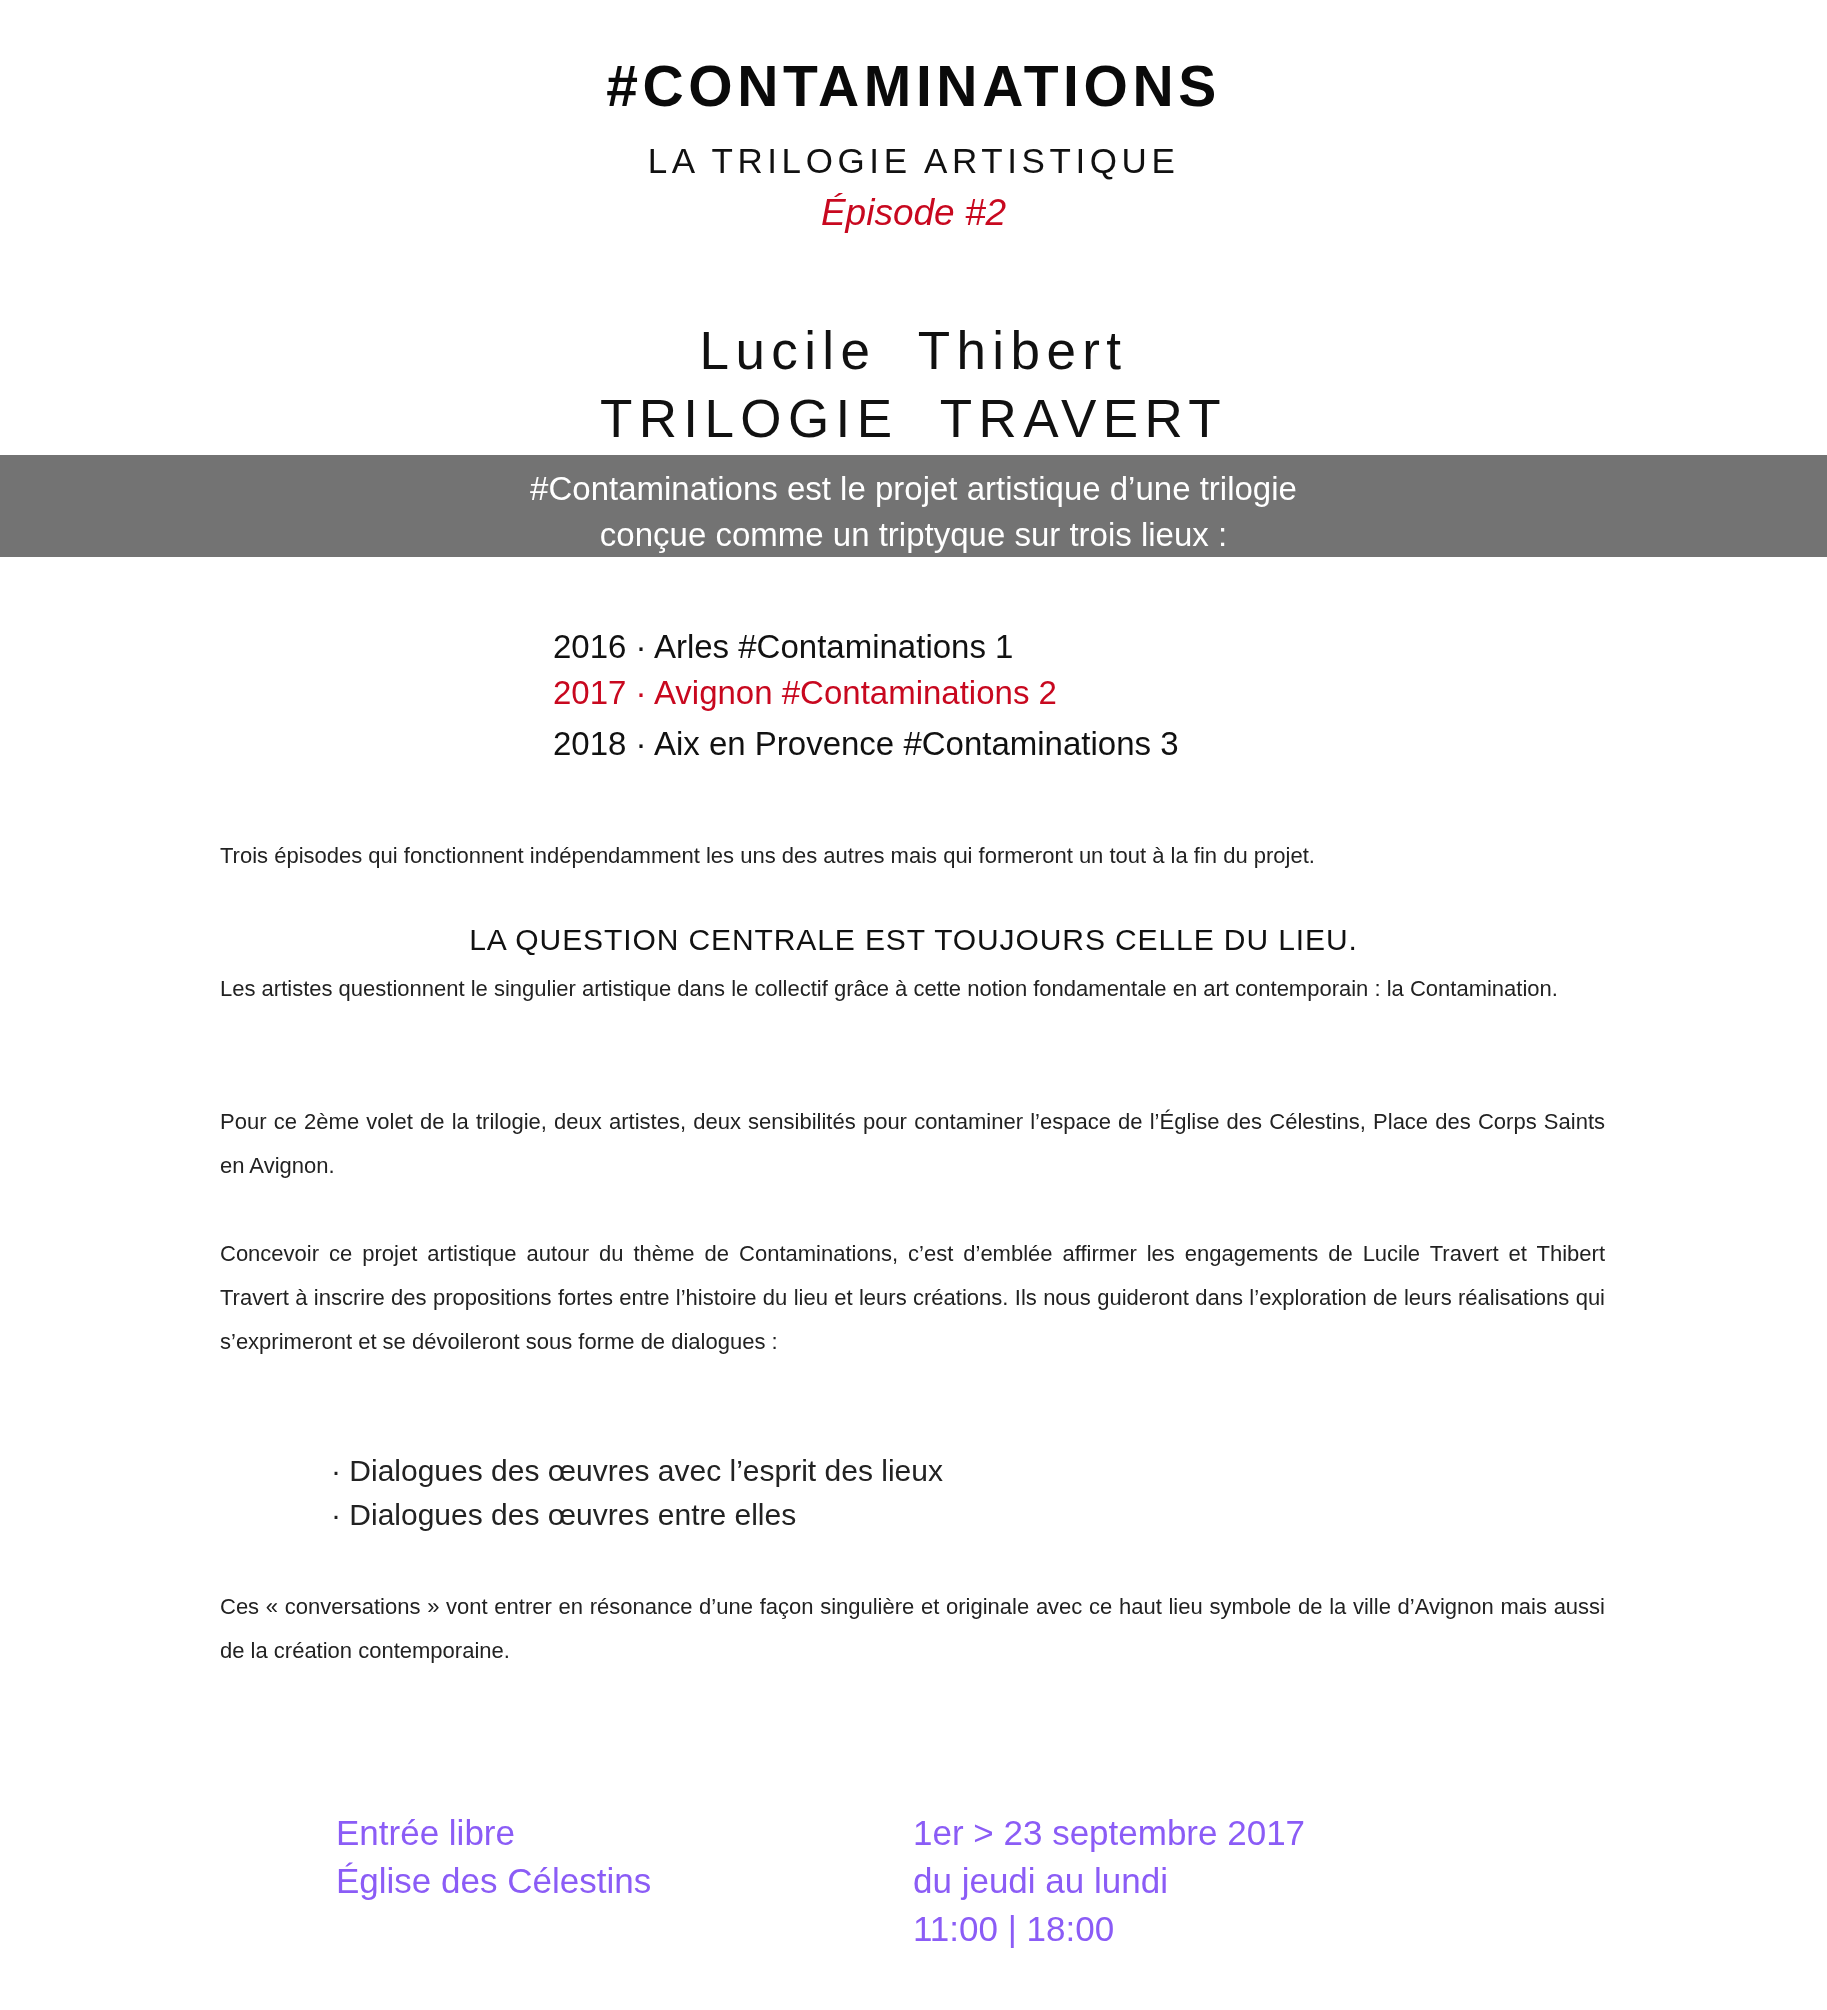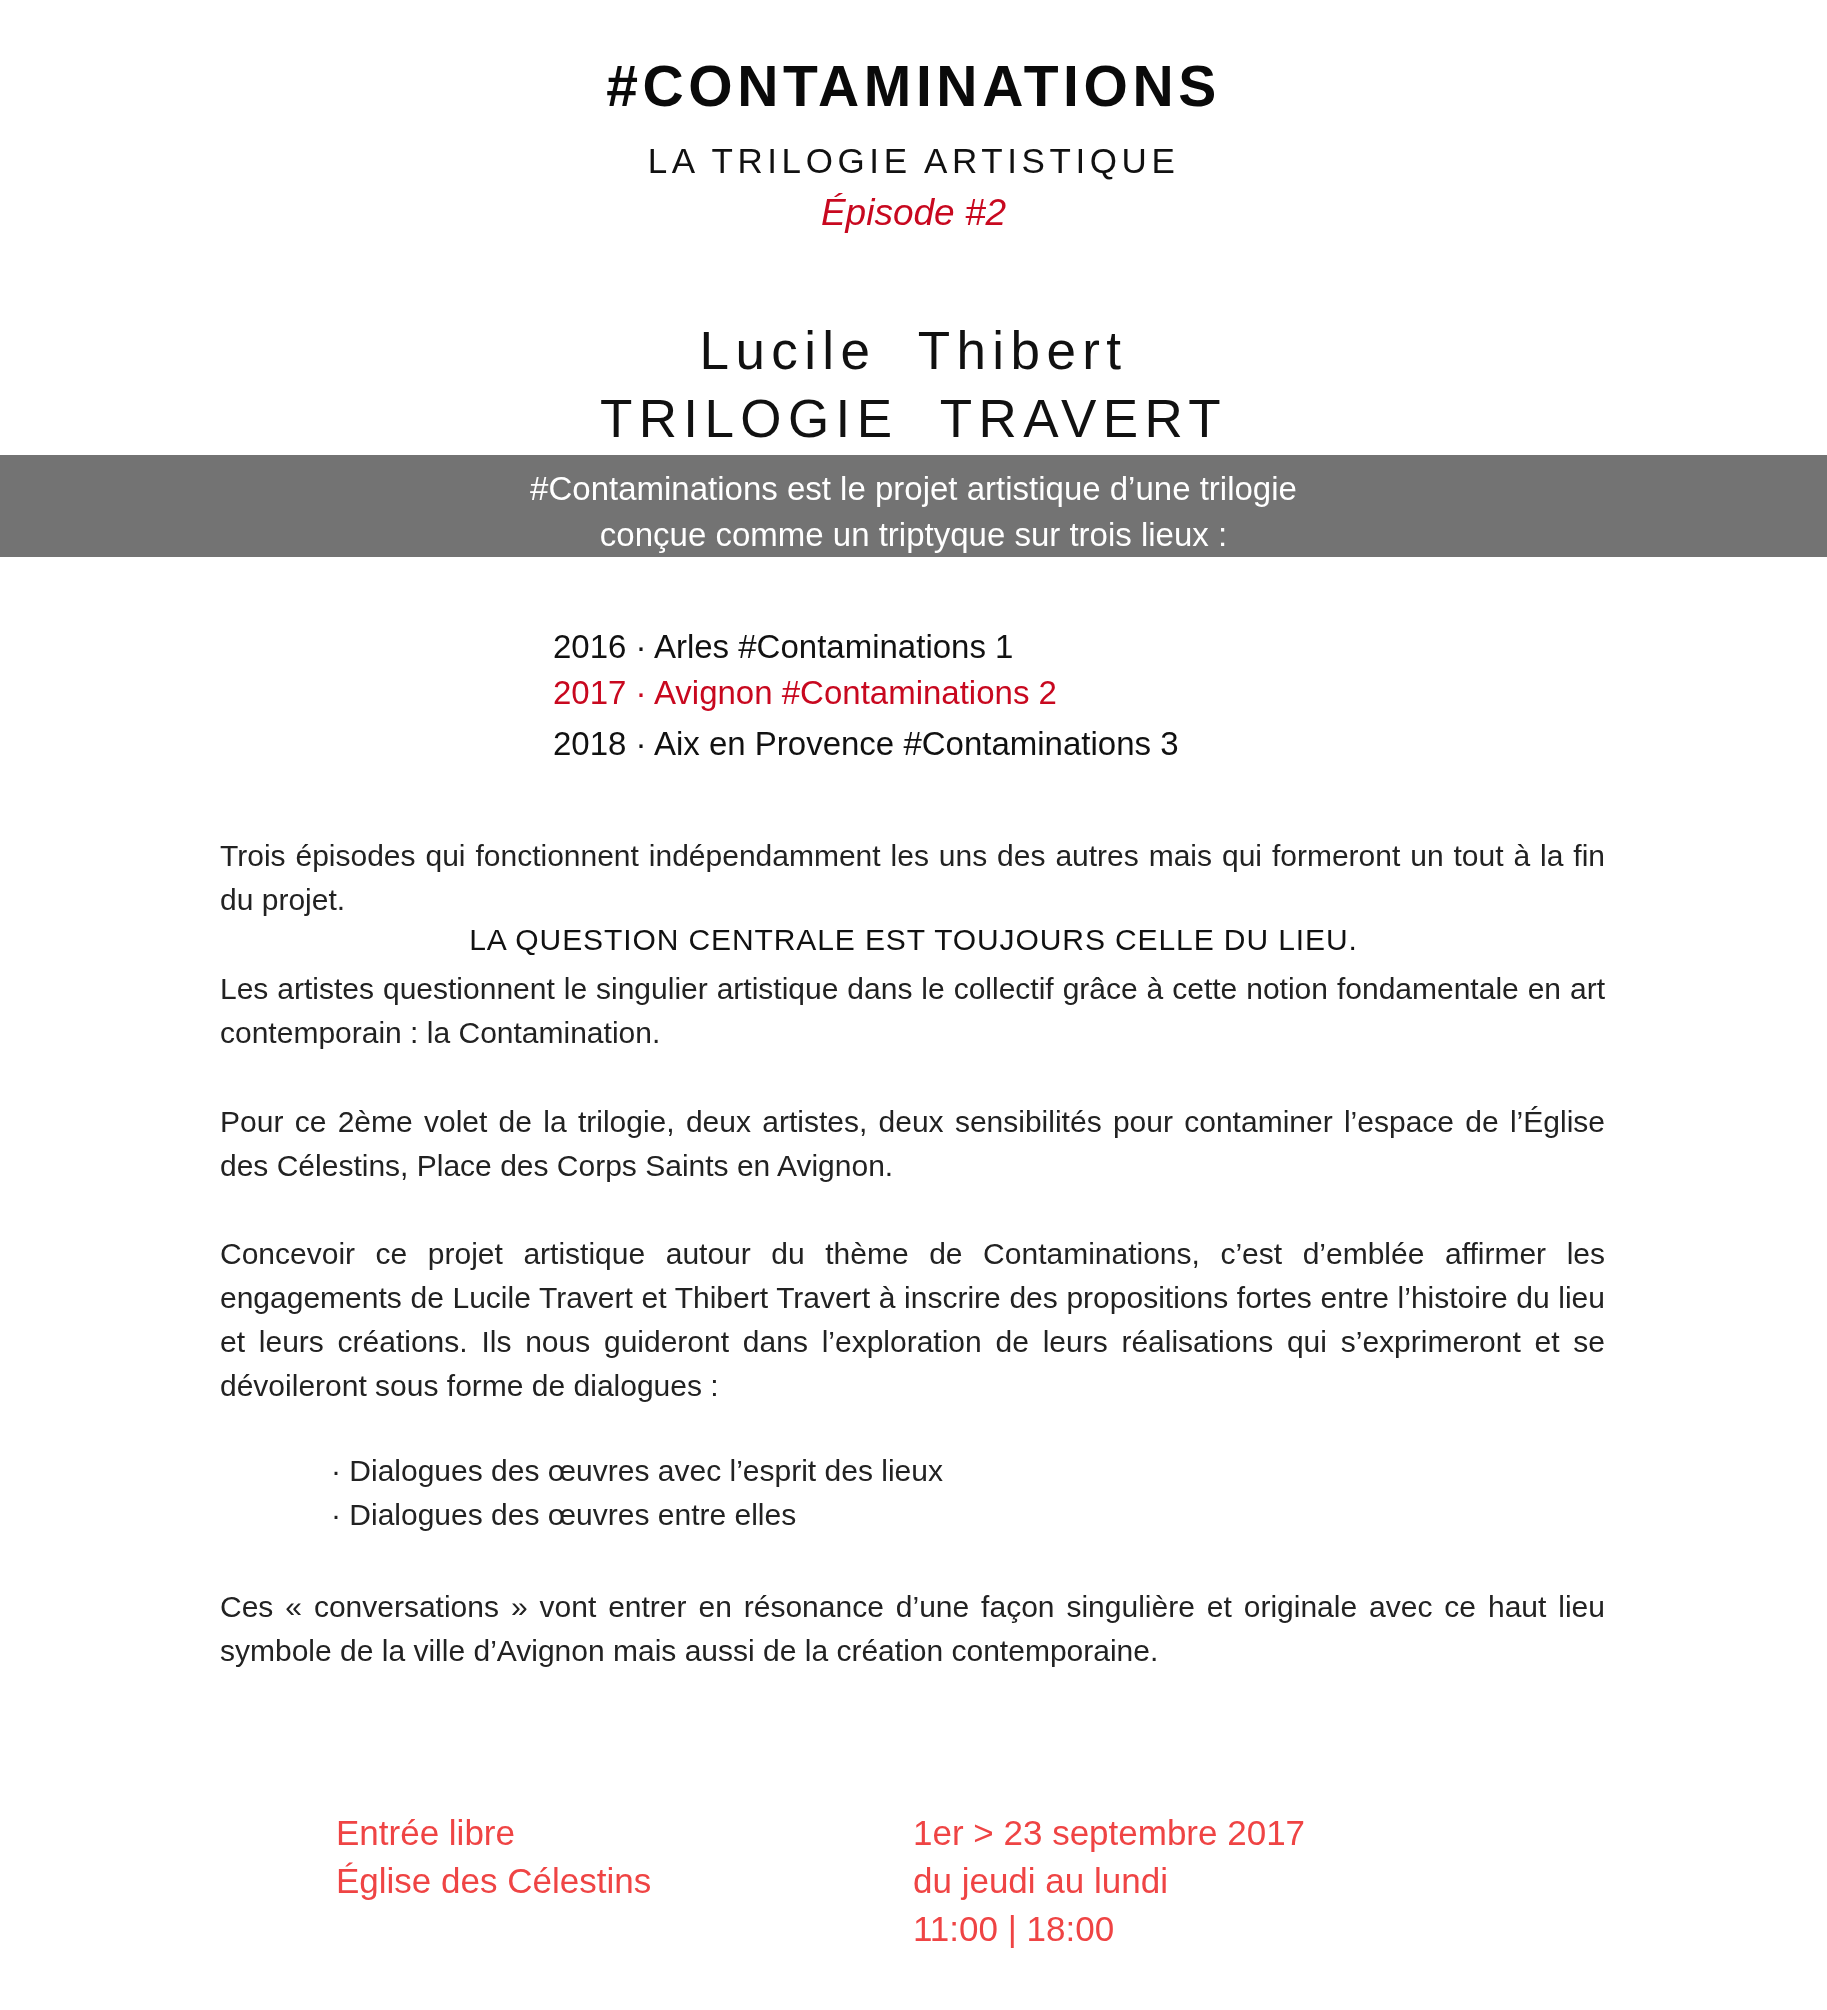--- a/index.html
+++ b/index.html
@@ -13,33 +13,33 @@
   #artists1 { top: 320px; font-size: 53px; font-weight: 300; letter-spacing: 6.4px; color: #111; }
   #artists2 { top: 388px; font-size: 53px; letter-spacing: 6.4px; color: #111; }
   #band { position: absolute; left: 0; top: 455px; width: 1827px; height: 102px; background: #737373; }
   .band-line { position: absolute; left: 0; width: 1827px; text-align: center; color: #ffffff; font-size: 33px; }
   #band-l1 { top: 14.6px; }
   #band-l2 { top: 61px; }
   .year { position: absolute; left: 553px; font-size: 33px; white-space: nowrap; }
   #y1 { top: 628px; color: #111; }
   #y2 { top: 674px; color: #c8081f; }
   #y3 { top: 725px; color: #111; }
-  .para { position: absolute; left: 220px; width: 1385px; font-size: 30px; line-height: 44px; color: #222; text-align: justify; }
+  .para { position: absolute; left: 220px; width: 1385px; font-size: 22px; line-height: 44px; color: #222; text-align: justify; }
   .para p { margin: 0; }
   .last { text-align-last: left; }
   #p1 { top: 834px; }
   #central { position: absolute; left: 0; width: 1827px; text-align: center; top: 923px; font-size: 30px; letter-spacing: 0.9px; color: #111; }
   #p1b { top: 967px; }
   #p2 { top: 1100px; }
   #p3 { top: 1232px; }
   .bullet { position: absolute; left: 331px; font-size: 30px; color: #222; white-space: nowrap; }
   #b1 { top: 1454px; }
   #b2 { top: 1498px; }
   #p4 { top: 1585px; }
-  .foot { position: absolute; font-size: 35px; line-height: 48px; color: #ef4444; }
+  .foot { position: absolute; font-size: 35px; line-height: 48px; color: #8b5cf6; }
   #foot-left { left: 336px; top: 1809px; }
   #foot-right { left: 913px; top: 1809px; }
   .foot div { white-space: nowrap; }
 </style>
 </head>
 <body>
 
 <div class="abs center" id="title">#CONTAMINATIONS</div>
 <div class="abs center" id="subtitle">LA TRILOGIE ARTISTIQUE</div>
 <div class="abs center" id="episode">Épisode #2</div>

